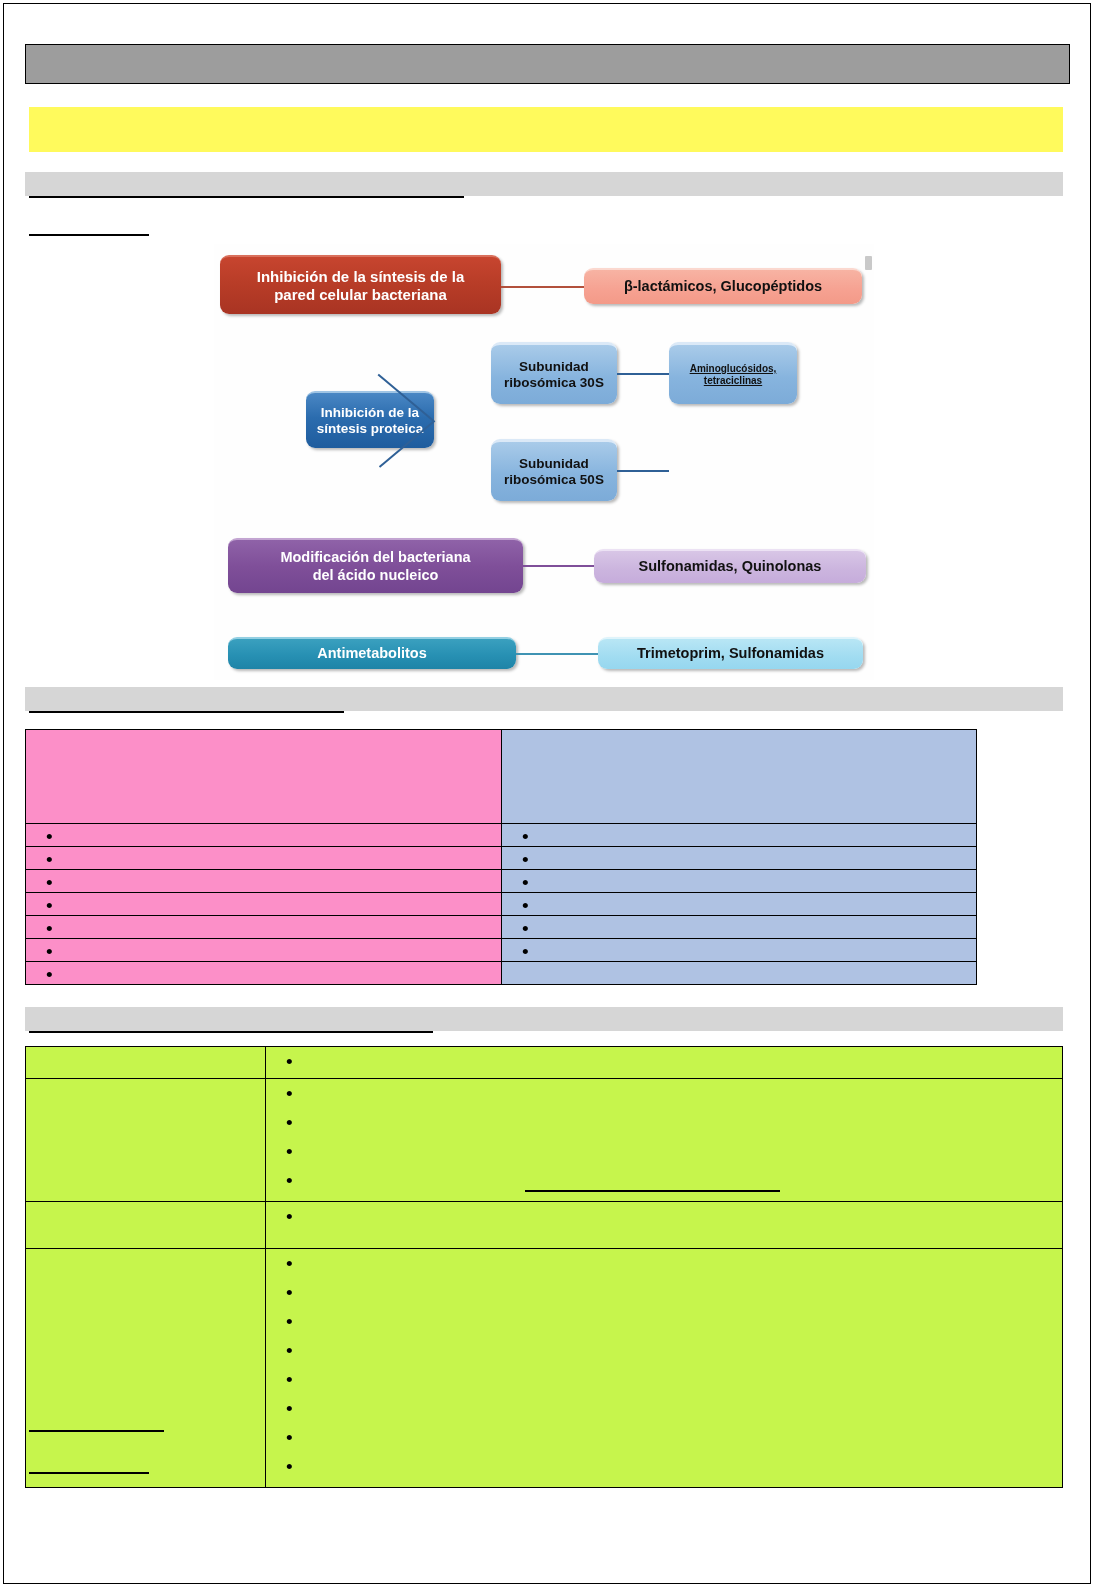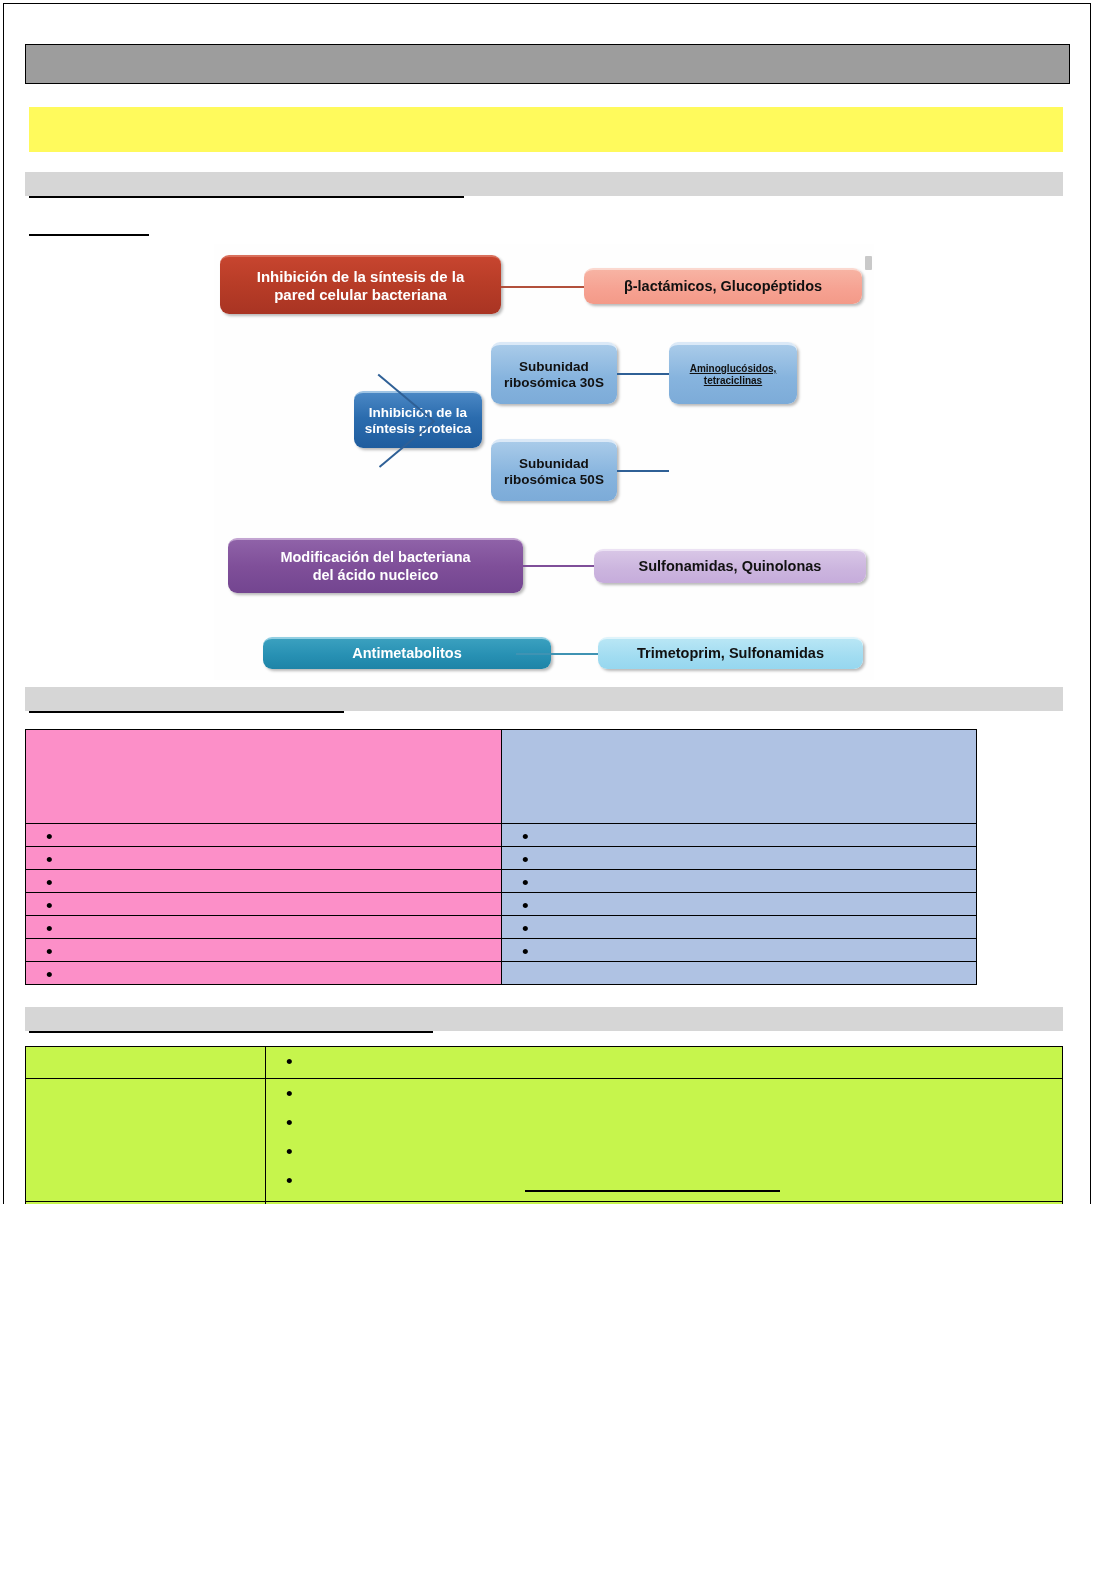--- a/index.html
+++ b/index.html
@@ -6,21 +6,21 @@
     margin: 0;
     padding: 0;
     background: #ffffff;
   }
   body {
     font-family: "Liberation Sans", sans-serif;
   }
   .page {
     position: relative;
     width: 1095px;
-    height: 1204px;
+    height: 1588px;
     background: #ffffff;
     box-sizing: border-box;
     overflow: hidden;
   }
   
   .page-frame {
     position: absolute;
     left: 3px;
     top: 3px;
     width: 1088px;
@@ -166,21 +166,20 @@
     position: absolute; left: 287px; top: 42px; width: 83px; height: 0;
     border-top: 2px solid #b2503c;
   }
 
   
   #node-protein {
     left: 92px; top: 147px; width: 128px; height: 57px;
     background: linear-gradient(180deg,#4a87c4 0%, #2b6cae 45%, #1f5d9e 100%);
     color: #ffffff; font-size: 13.5px;
     border-top: 2px solid #9fc4e4;
-    margin-left: 48px;
   }
   #node-30s {
     left: 277px; top: 98px; width: 126px; height: 62px;
     background: linear-gradient(180deg,#a9cbe9 0%, #87b4de 55%, #7cabd8 100%);
     color: #111111; font-size: 13.5px;
     border-top: 3px solid #dbe9f7;
   }
   #node-50s {
     left: 277px; top: 195px; width: 126px; height: 62px;
     background: linear-gradient(180deg,#a9cbe9 0%, #87b4de 55%, #7cabd8 100%);
@@ -233,21 +232,20 @@
     position: absolute; left: 309px; top: 321px; width: 71px; height: 0;
     border-top: 2px solid #7f4f99;
   }
 
   
   #node-antimet {
     left: 14px; top: 393px; width: 288px; height: 32px;
     background: linear-gradient(180deg,#3aa0bf 0%, #2790b3 55%, #1f84a7 100%);
     color: #ffffff; font-size: 14.5px;
     border-top: 2px solid #93cfe2;
-    margin-left: 35px;
   }
   #node-antimet-drugs {
     left: 384px; top: 393px; width: 265px; height: 32px;
     background: linear-gradient(180deg,#b8e6f5 0%, #a1dcf1 60%, #96d7ef 100%);
     color: #111111; font-size: 14.5px;
     border-top: 2px solid #dff4fb;
   }
   #edge-antimet {
     position: absolute; left: 302px; top: 409px; width: 82px; height: 0;
     border-top: 2px solid #3f93b3;

